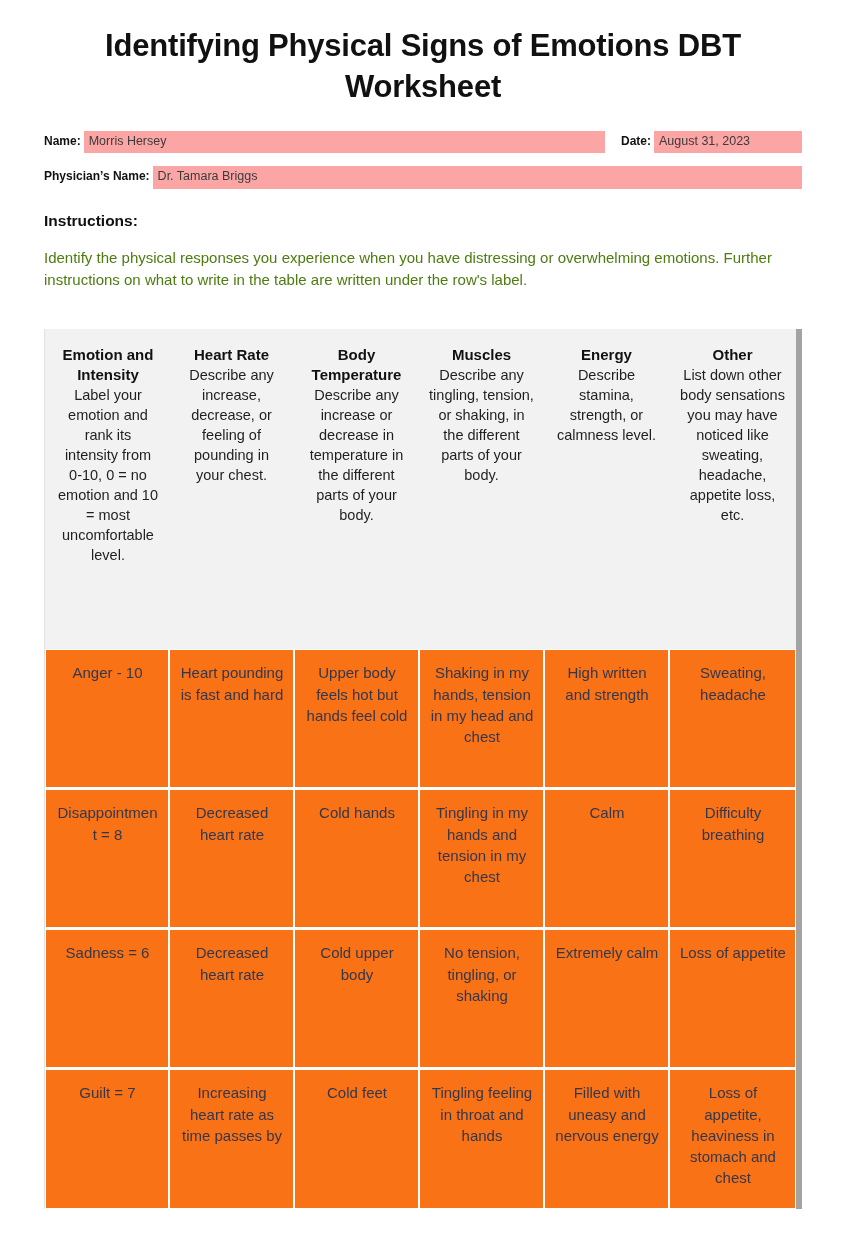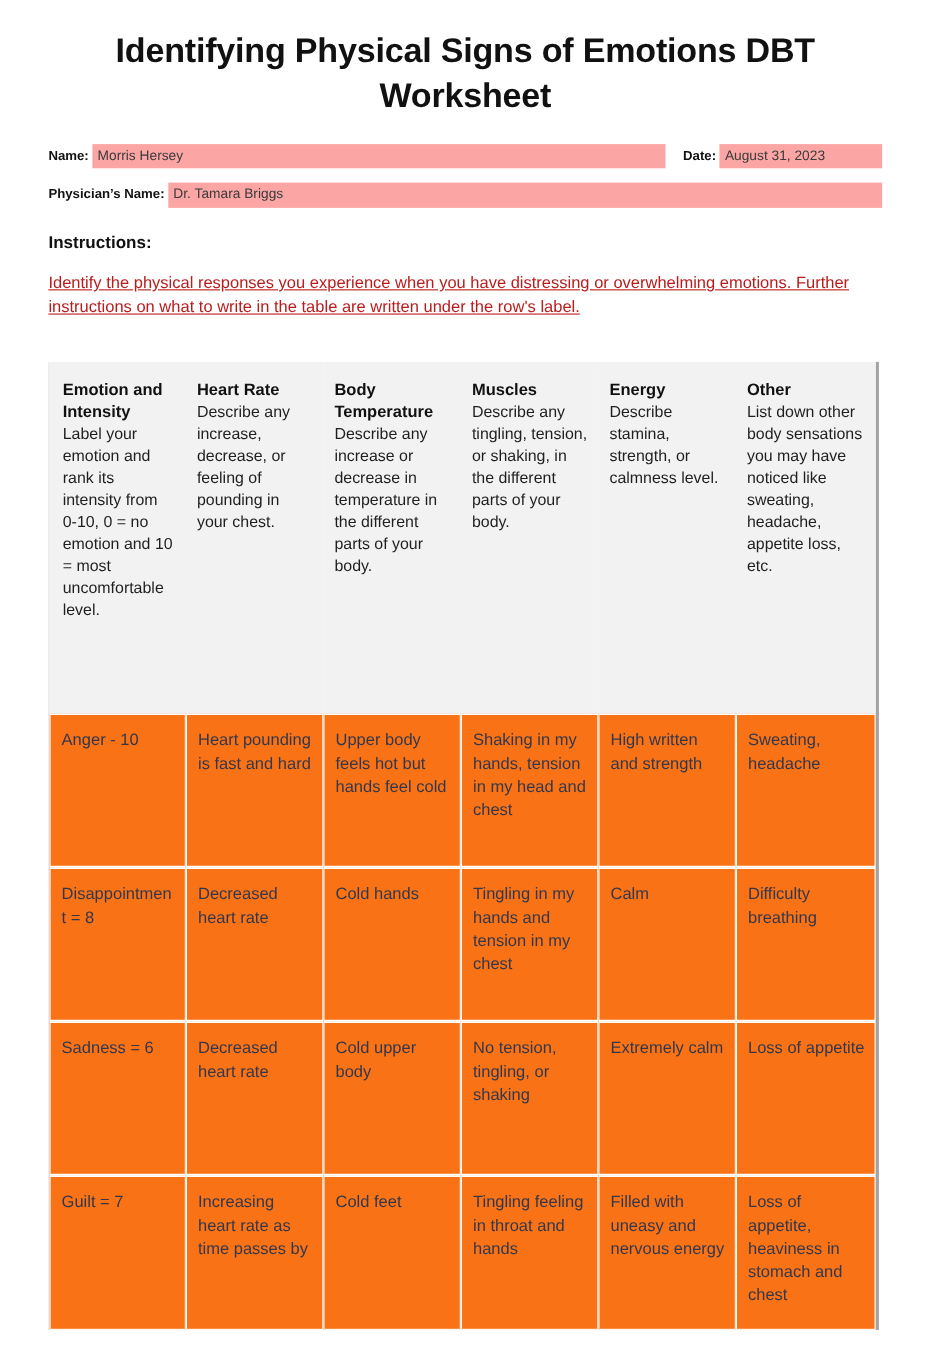--- a/index.html
+++ b/index.html
@@ -68,23 +68,22 @@
   .instructions-heading {
     font-size: 15.5px;
     font-weight: bold;
     color: #111111;
     margin-top: 23px;
   }
   .instructions-body {
     margin-top: 17px;
     font-size: 15px;
     line-height: 1.48;
-    color: #b91c1c;
+    color: #4d7c0f;
     max-width: 730px;
-    text-decoration: underline;
   }
 
   
   .table-wrap {
     margin-top: 38px;
   }
   table.sheet {
     width: 751px;
     border-collapse: separate;
     border-spacing: 0;
@@ -129,21 +128,22 @@
     color: #34374a;
     border: 1px solid #ffffff;
     border-bottom: 2px solid #ffffff;
     height: 140px;
     word-wrap: break-word;
     overflow-wrap: break-word;
   }
   tbody tr:last-child td.dcell { border-bottom: 1px solid #ffffff; }
   .table-outline {
     border-left: 1px solid #e2e2e4;
-    border-right: 3px solid #a3a3a3;
+    border-right: 6px solid #a3a3a3;
+    text-align: center;
   }
 </style>
 </head>
 <body>
 
 <div class="page">
 
   <h1 class="title">Identifying Physical Signs of Emotions DBT Worksheet</h1>
 
   <div class="form-area">

